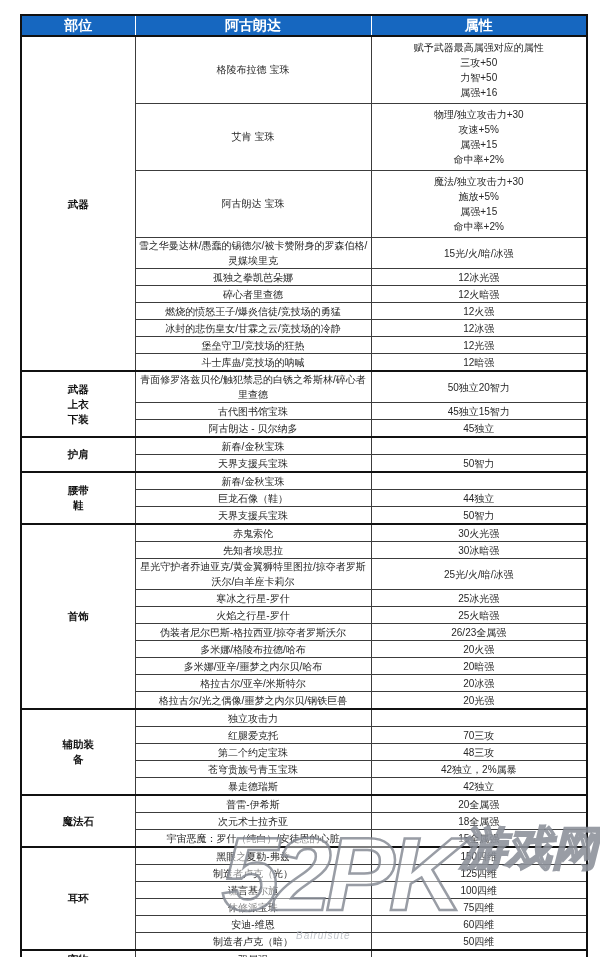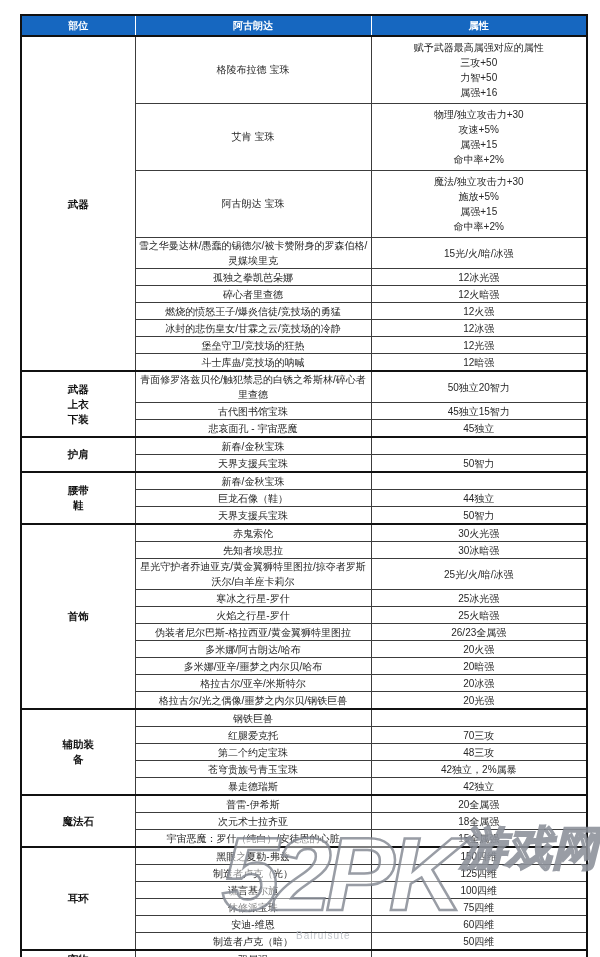--- a/index.html
+++ b/index.html
@@ -9,21 +9,21 @@
   }
   table.tbl{
     position:absolute;left:20px;top:14px;width:566px;
     border-collapse:collapse;table-layout:fixed;
     border:2px solid #111111;background:#ffffff;
   }
   col.c-part{width:114px}
   col.c-name{width:236px}
   col.c-attr{width:216px}
   th{
-    background:#1667C0;color:#ffffff;font-size:10px;font-weight:bold;
+    background:#1667C0;color:#ffffff;font-size:14px;font-weight:bold;
     height:19px;border:1px solid #ffffff;padding:0;text-align:center;
   }
   td{
     border:1px solid #3c3c3c;font-size:10px;color:#262626;
     text-align:center;padding:0 2px;overflow:hidden;background:#ffffff;
   }
   tr.norm td{height:16px;line-height:15px;}
   tr.tall td{padding:3px 17px;}
   td.attr-multi{white-space:pre-line;line-height:15px;}
   td.part{
@@ -36,21 +36,21 @@
     position:absolute;right:2px;top:820px;display:flex;align-items:flex-start;
     font-style:italic;font-weight:bold;pointer-events:none;white-space:nowrap;
     color:rgba(255,255,255,0.45);
     -webkit-text-stroke:2.5px rgba(128,133,142,0.8);
     z-index:5;
   }
   .wm-main{font-size:104px;line-height:108px;letter-spacing:-6px;}
   .wm-stack{display:flex;flex-direction:column;margin-left:2px;
     font-size:46px;line-height:56px;-webkit-text-stroke:2px rgba(128,133,142,0.8);}
   .wm-note{
-    position:absolute;left:296px;top:930px;font-size:10px;
+    position:absolute;left:296px;top:930px;font-size:10px;font-style:italic;
     color:#c3c7cd;letter-spacing:1px;z-index:6;pointer-events:none;
   }
 </style>
 </head>
 <body>
 
 <table class="tbl">
   <colgroup>
     <col class="c-part">
       <col class="c-name">
@@ -119,21 +119,21 @@
 上衣
 下装</td>
         <td>青面修罗洛兹贝伦/触犯禁忌的白锈之希斯林/碎心者里查德</td>
         <td class="">50独立20智力</td>
       </tr>
       <tr class="norm">
         <td>古代图书馆宝珠</td>
         <td class="">45独立15智力</td>
       </tr>
       <tr class="norm">
-        <td>悲哀面孔 - 宇宙恶魔</td>
+        <td>阿古朗达 - 贝尔纳多</td>
         <td class="">45独立</td>
       </tr>
       <tr class="norm sec">
         <td class="part" rowspan="2">护肩</td>
         <td>新春/金秋宝珠</td>
         <td class=""></td>
       </tr>
       <tr class="norm">
         <td>天界支援兵宝珠</td>
         <td class="">50智力</td>
@@ -167,43 +167,43 @@
       </tr>
       <tr class="norm">
         <td>寒冰之行星-罗什</td>
         <td class="">25冰光强</td>
       </tr>
       <tr class="norm">
         <td>火焰之行星-罗什</td>
         <td class="">25火暗强</td>
       </tr>
       <tr class="norm">
-        <td>伪装者尼尔巴斯-格拉西亚/黄金翼狮特里图拉</td>
+        <td>伪装者尼尔巴斯-格拉西亚/掠夺者罗斯沃尔</td>
         <td class="">26/23全属强</td>
       </tr>
       <tr class="norm">
-        <td>多米娜/阿古朗达/哈布</td>
+        <td>多米娜/格陵布拉德/哈布</td>
         <td class="">20火强</td>
       </tr>
       <tr class="norm">
         <td>多米娜/亚辛/噩梦之内尔贝/哈布</td>
         <td class="">20暗强</td>
       </tr>
       <tr class="norm">
         <td>格拉古尔/亚辛/米斯特尔</td>
         <td class="">20冰强</td>
       </tr>
       <tr class="norm">
         <td>格拉古尔/光之偶像/噩梦之内尔贝/钢铁巨兽</td>
         <td class="">20光强</td>
       </tr>
       <tr class="norm sec">
         <td class="part" rowspan="5">辅助装
 备</td>
-        <td>钢铁巨兽</td>
+        <td>独立攻击力</td>
         <td class=""></td>
       </tr>
       <tr class="norm">
         <td>红腿爱克托</td>
         <td class="">70三攻</td>
       </tr>
       <tr class="norm">
         <td>第二个约定宝珠</td>
         <td class="">48三攻</td>
       </tr>

